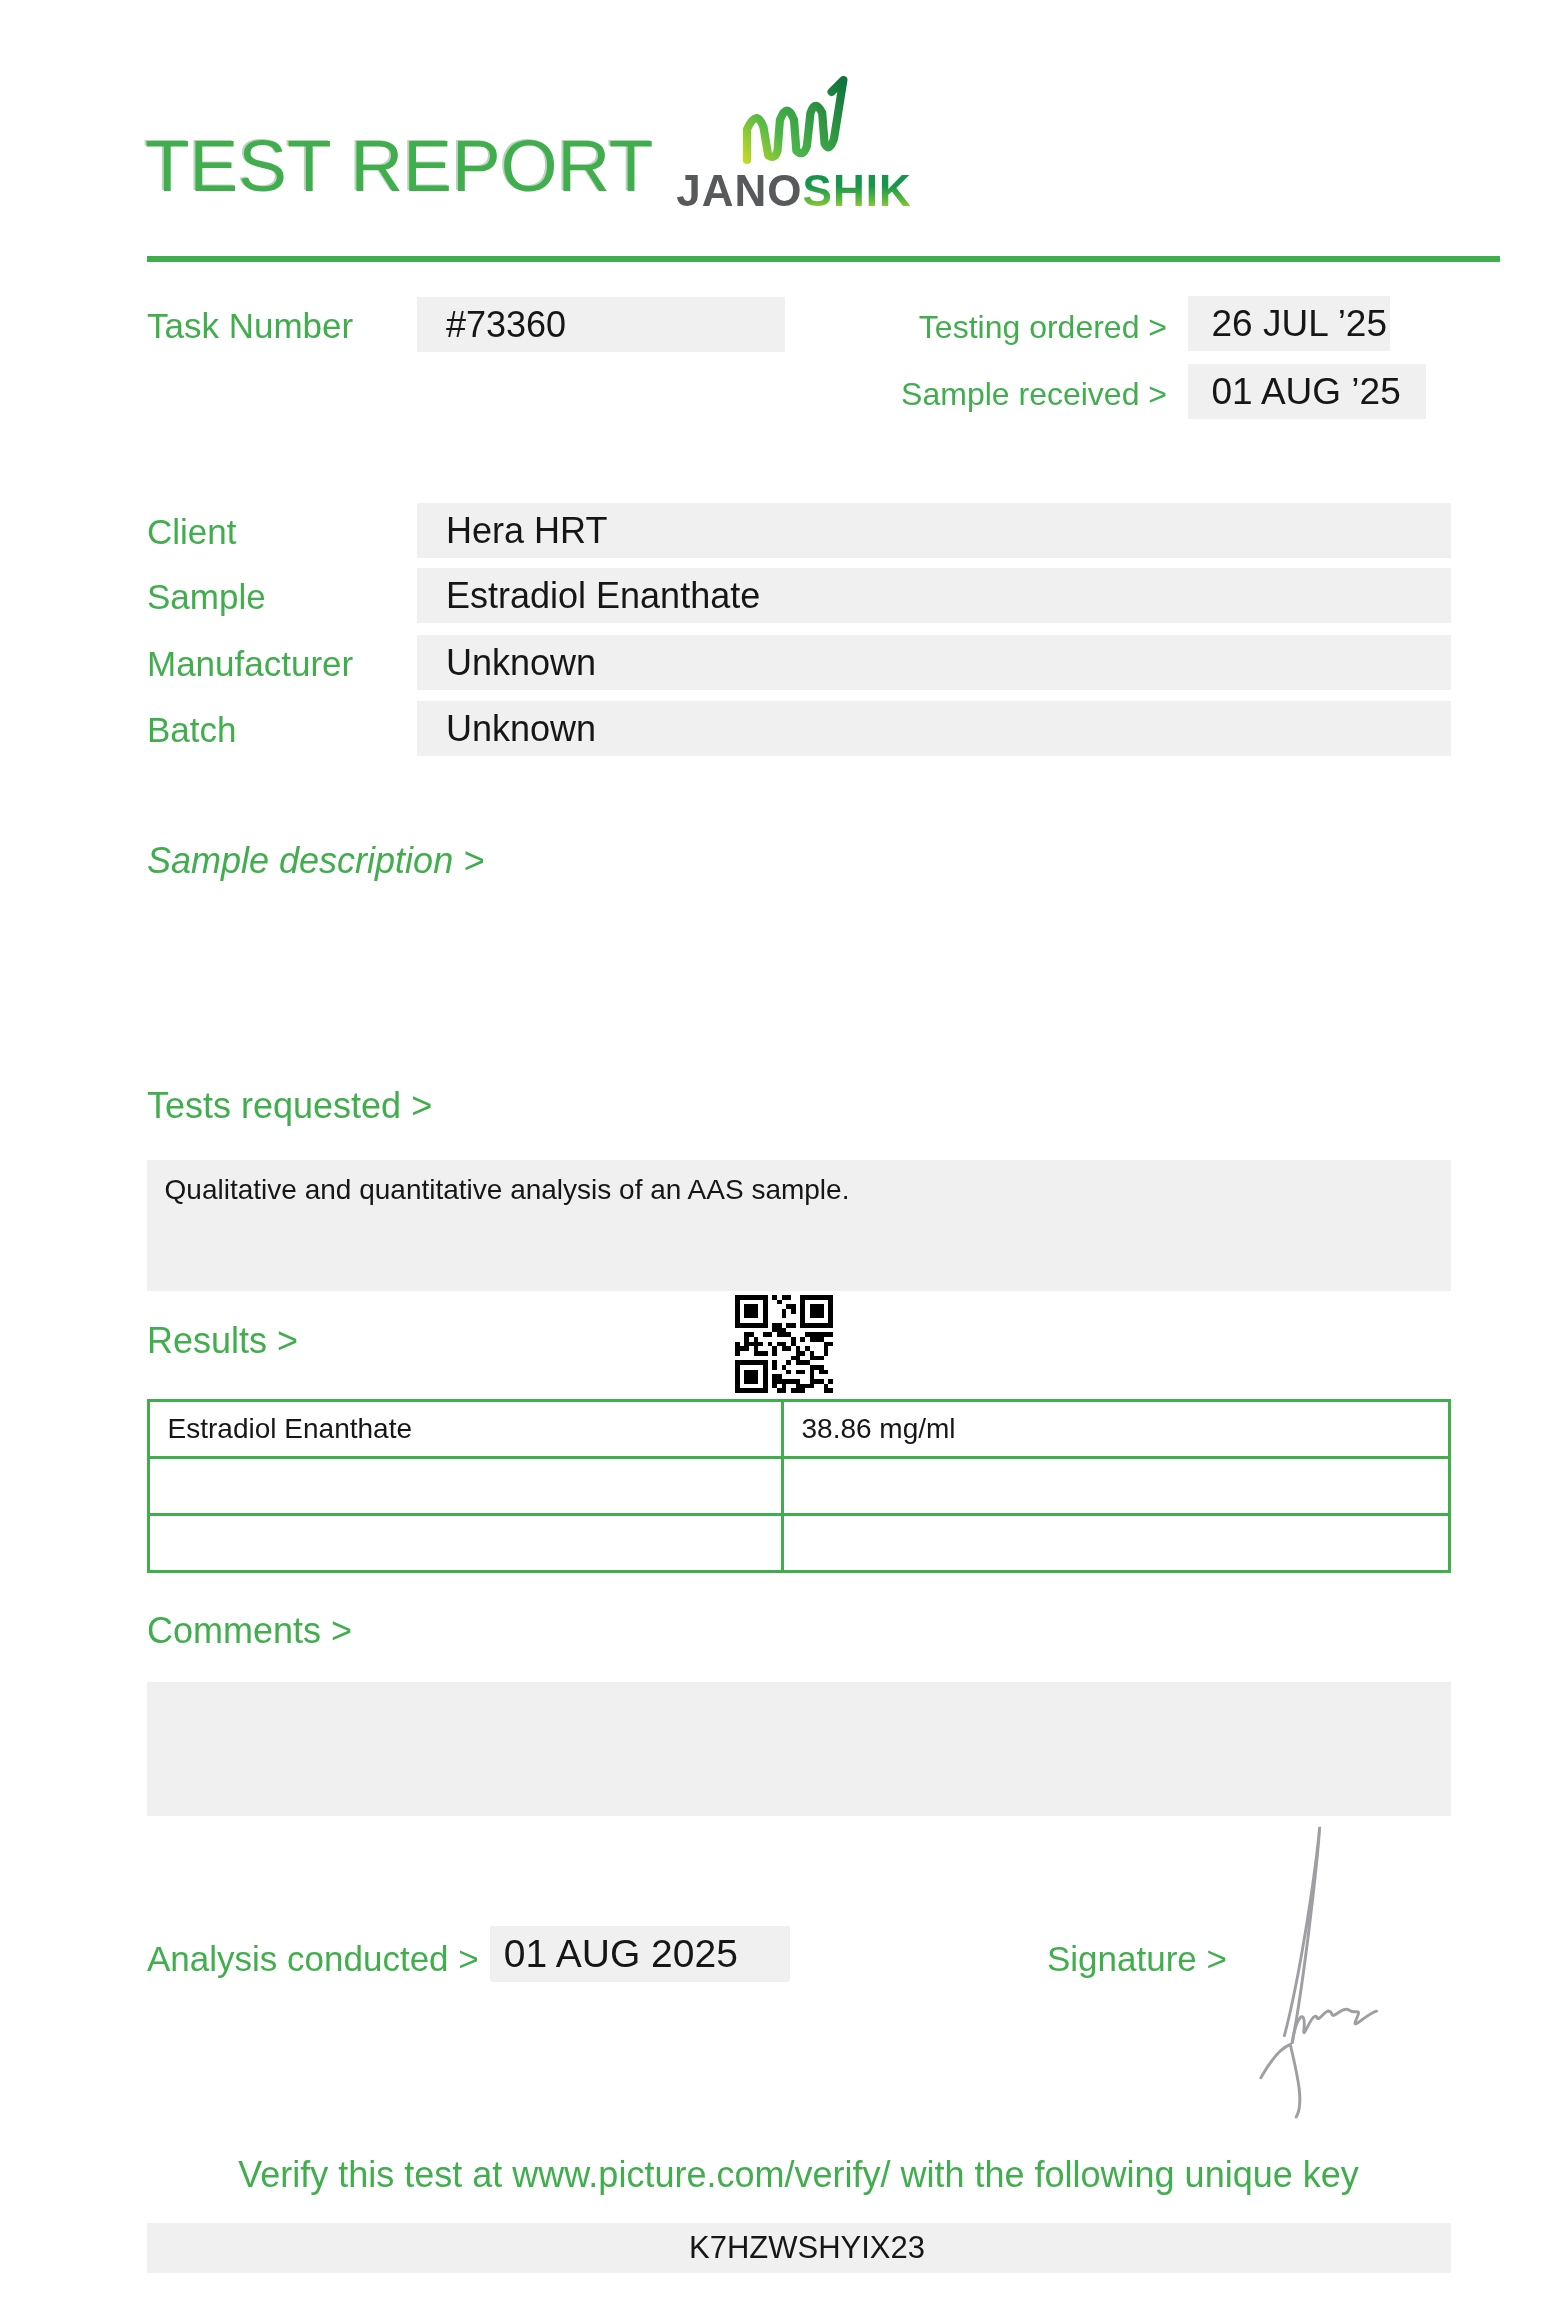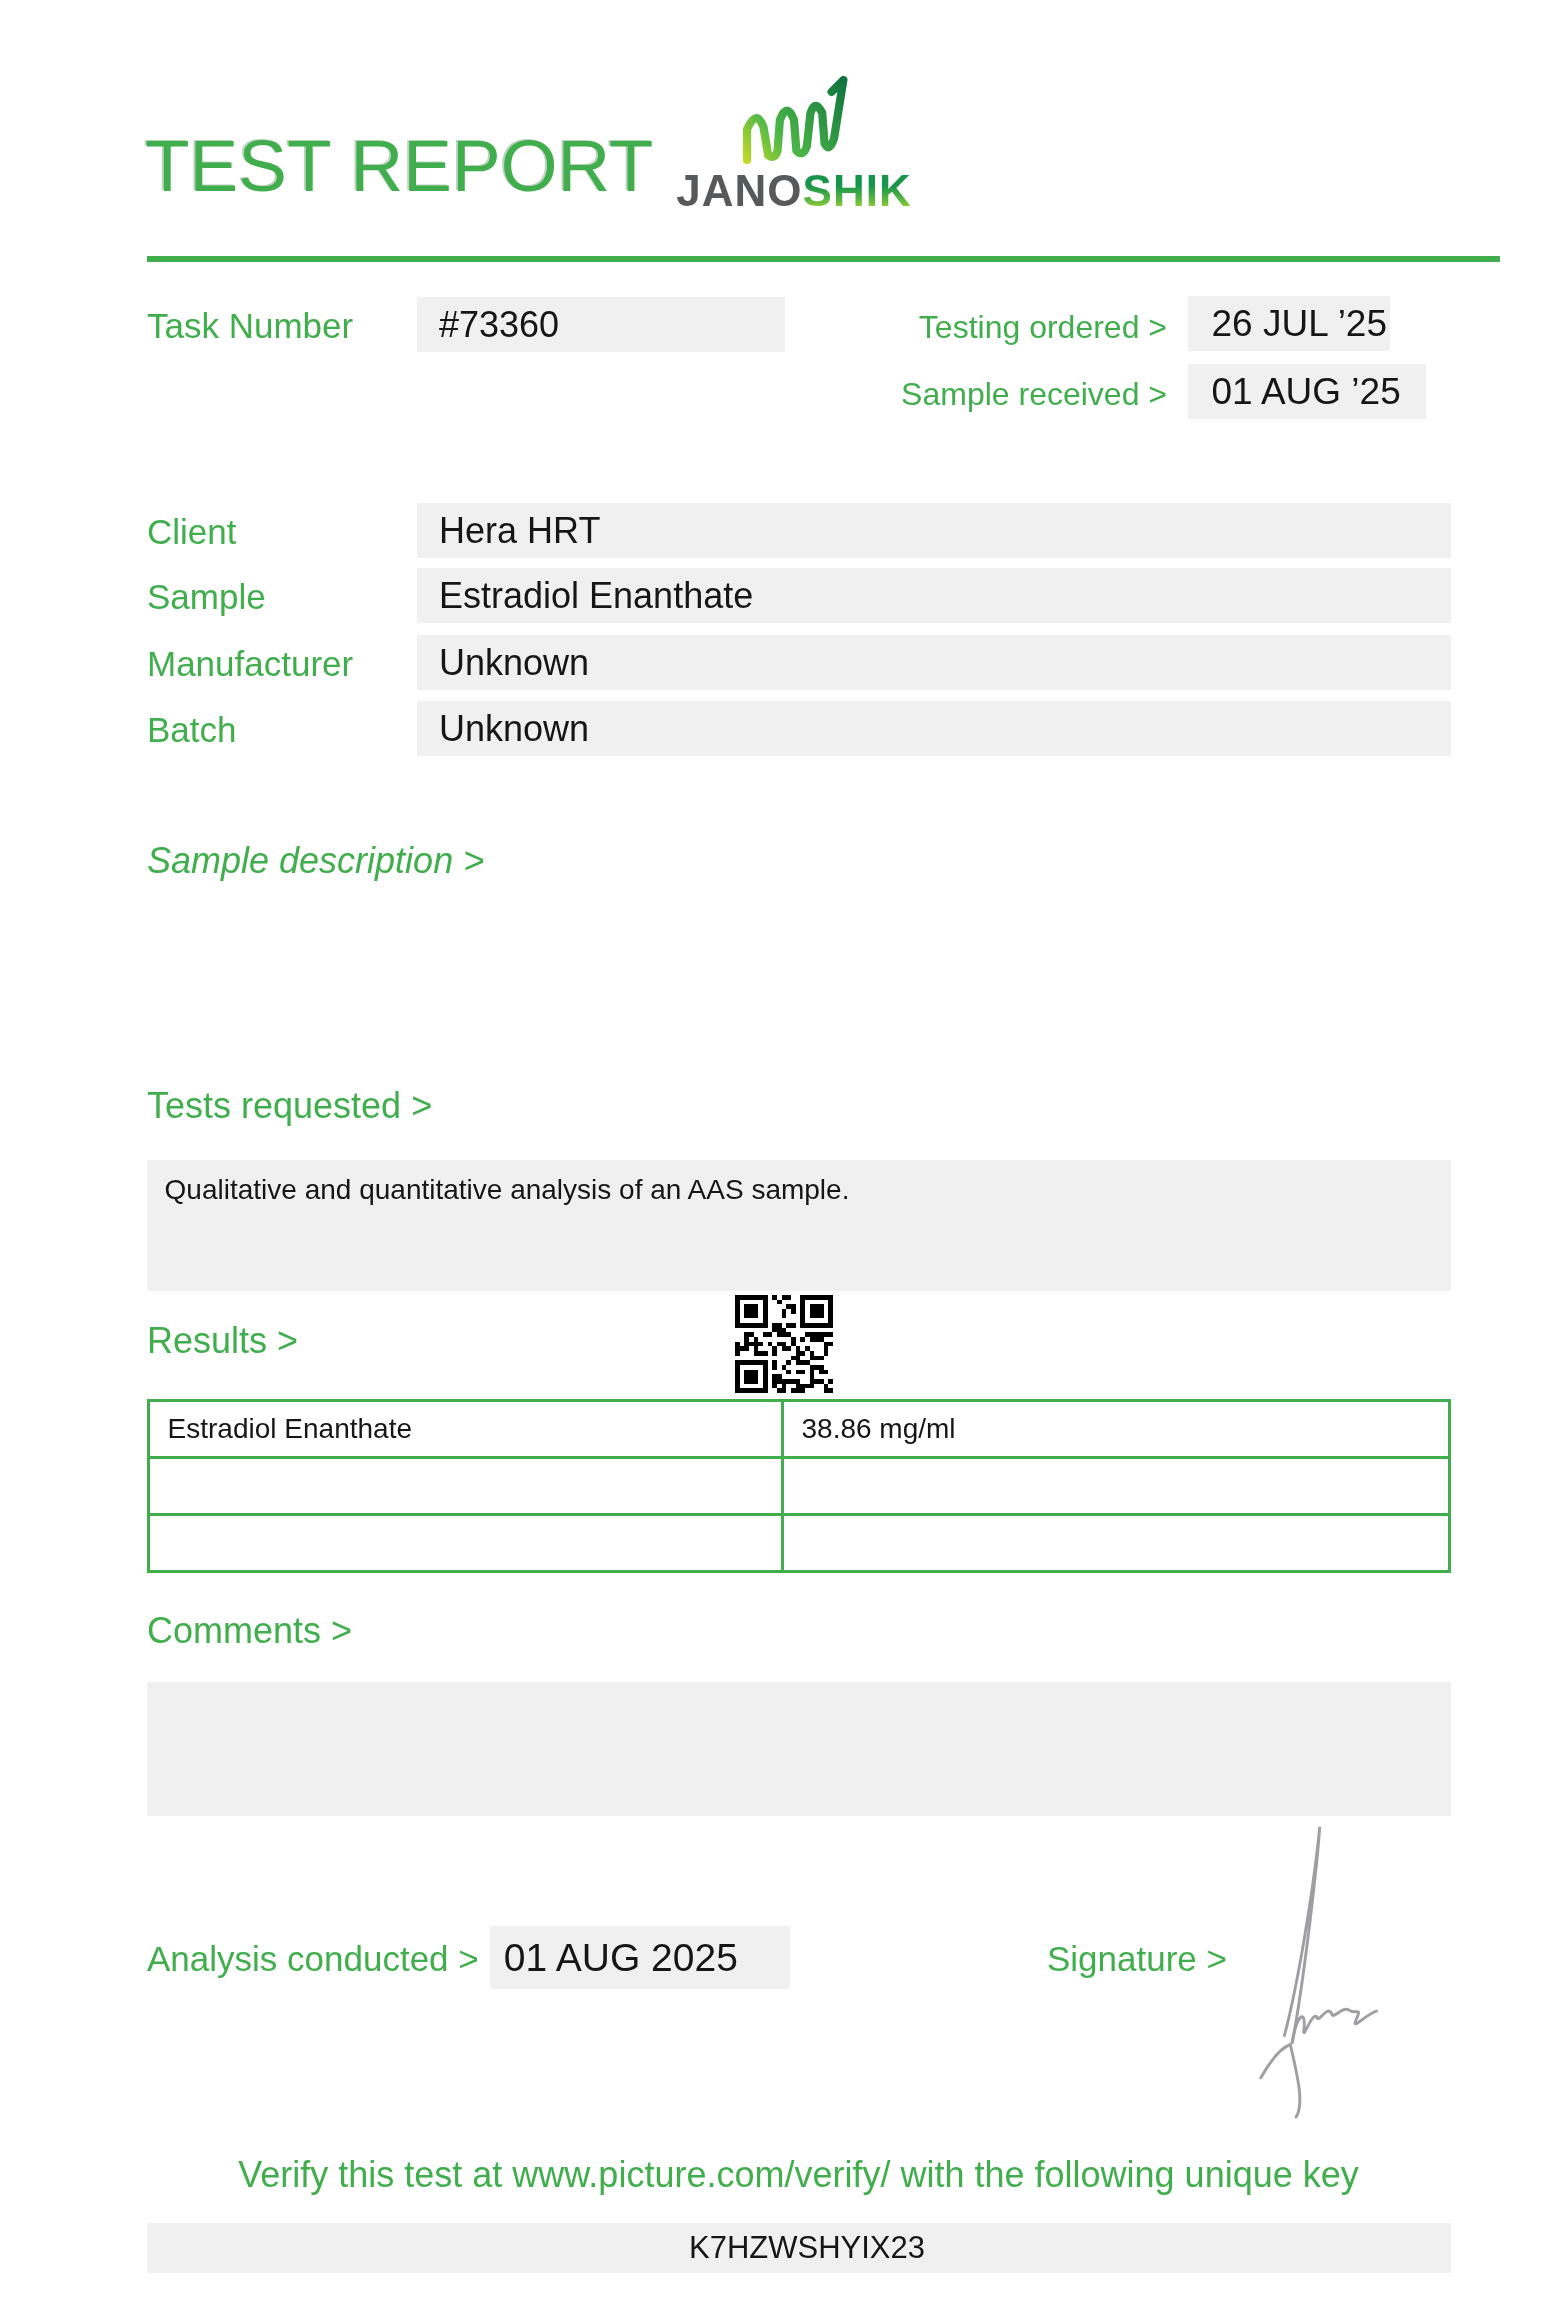--- a/index.html
+++ b/index.html
@@ -30,21 +30,21 @@
     -webkit-background-clip:text;background-clip:text;-webkit-text-fill-color:transparent;
   }
   .contact{position:absolute;right:129px;top:131px;text-align:right;color:var(--muted);font-size:27.4px;line-height:43px;}
   .rule{position:absolute;left:147px;top:256px;width:1353px;height:5.9px;background:var(--green);}
 
   
   .glabel{position:absolute;color:var(--green);font-size:35px;line-height:1;white-space:nowrap;}
   .glabel.sm{font-size:32px;}
   .box{
     position:absolute;background:var(--box);display:flex;align-items:center;
-    font-size:36px;color:var(--ink);padding-left:22px;box-sizing:border-box;white-space:nowrap;
+    font-size:36px;color:var(--ink);padding-left:29px;box-sizing:border-box;white-space:nowrap;
   }
   .heading{position:absolute;left:147px;color:var(--green);font-size:36px;line-height:1;white-space:nowrap;}
 
   
   .task-label{left:147px;top:308px;}
   .task-box{left:417px;top:297px;width:368px;height:55px;}
   .ordered-label{left:863px;top:311px;width:304px;text-align:right;}
   .ordered-box{left:1188px;top:296px;width:202px;height:55px;font-size:37px;padding-left:23.5px;}
   .received-label{left:863px;top:378px;width:304px;text-align:right;}
   .received-box{left:1188px;top:364px;width:238px;height:55px;font-size:37px;padding-left:23.5px;}
@@ -76,21 +76,21 @@
   .results-table{
     position:absolute;left:147px;top:1399px;width:1304px;box-sizing:border-box;
     border:3.9px solid var(--green);background:var(--green);
     display:grid;grid-template-columns:631px 1fr;grid-auto-rows:54px;gap:2.9px;
   }
   .cell{background:#fff;display:flex;align-items:center;padding:0 17.6px;font-size:28px;white-space:nowrap;}
 
   
   .signature{position:absolute;left:1247px;top:1815px;}
   .analysis-label{left:147px;top:1941px;}
-  .analysis-box{left:490px;top:1926px;width:300px;height:63px;font-size:39px;padding-left:13.7px;}
+  .analysis-box{left:490px;top:1926px;width:300px;height:56px;font-size:39px;padding-left:13.7px;}
   .sig-label{left:1047px;top:1941px;}
   .verify-line{
     position:absolute;left:132px;top:2154px;width:1333px;text-align:center;
     color:var(--green);font-size:36px;white-space:nowrap;
   }
   .key-box{left:147px;top:2223px;width:1304px;height:50px;justify-content:center;padding-left:16px;font-size:31px;}
 </style>
 </head>
 <body>
 

